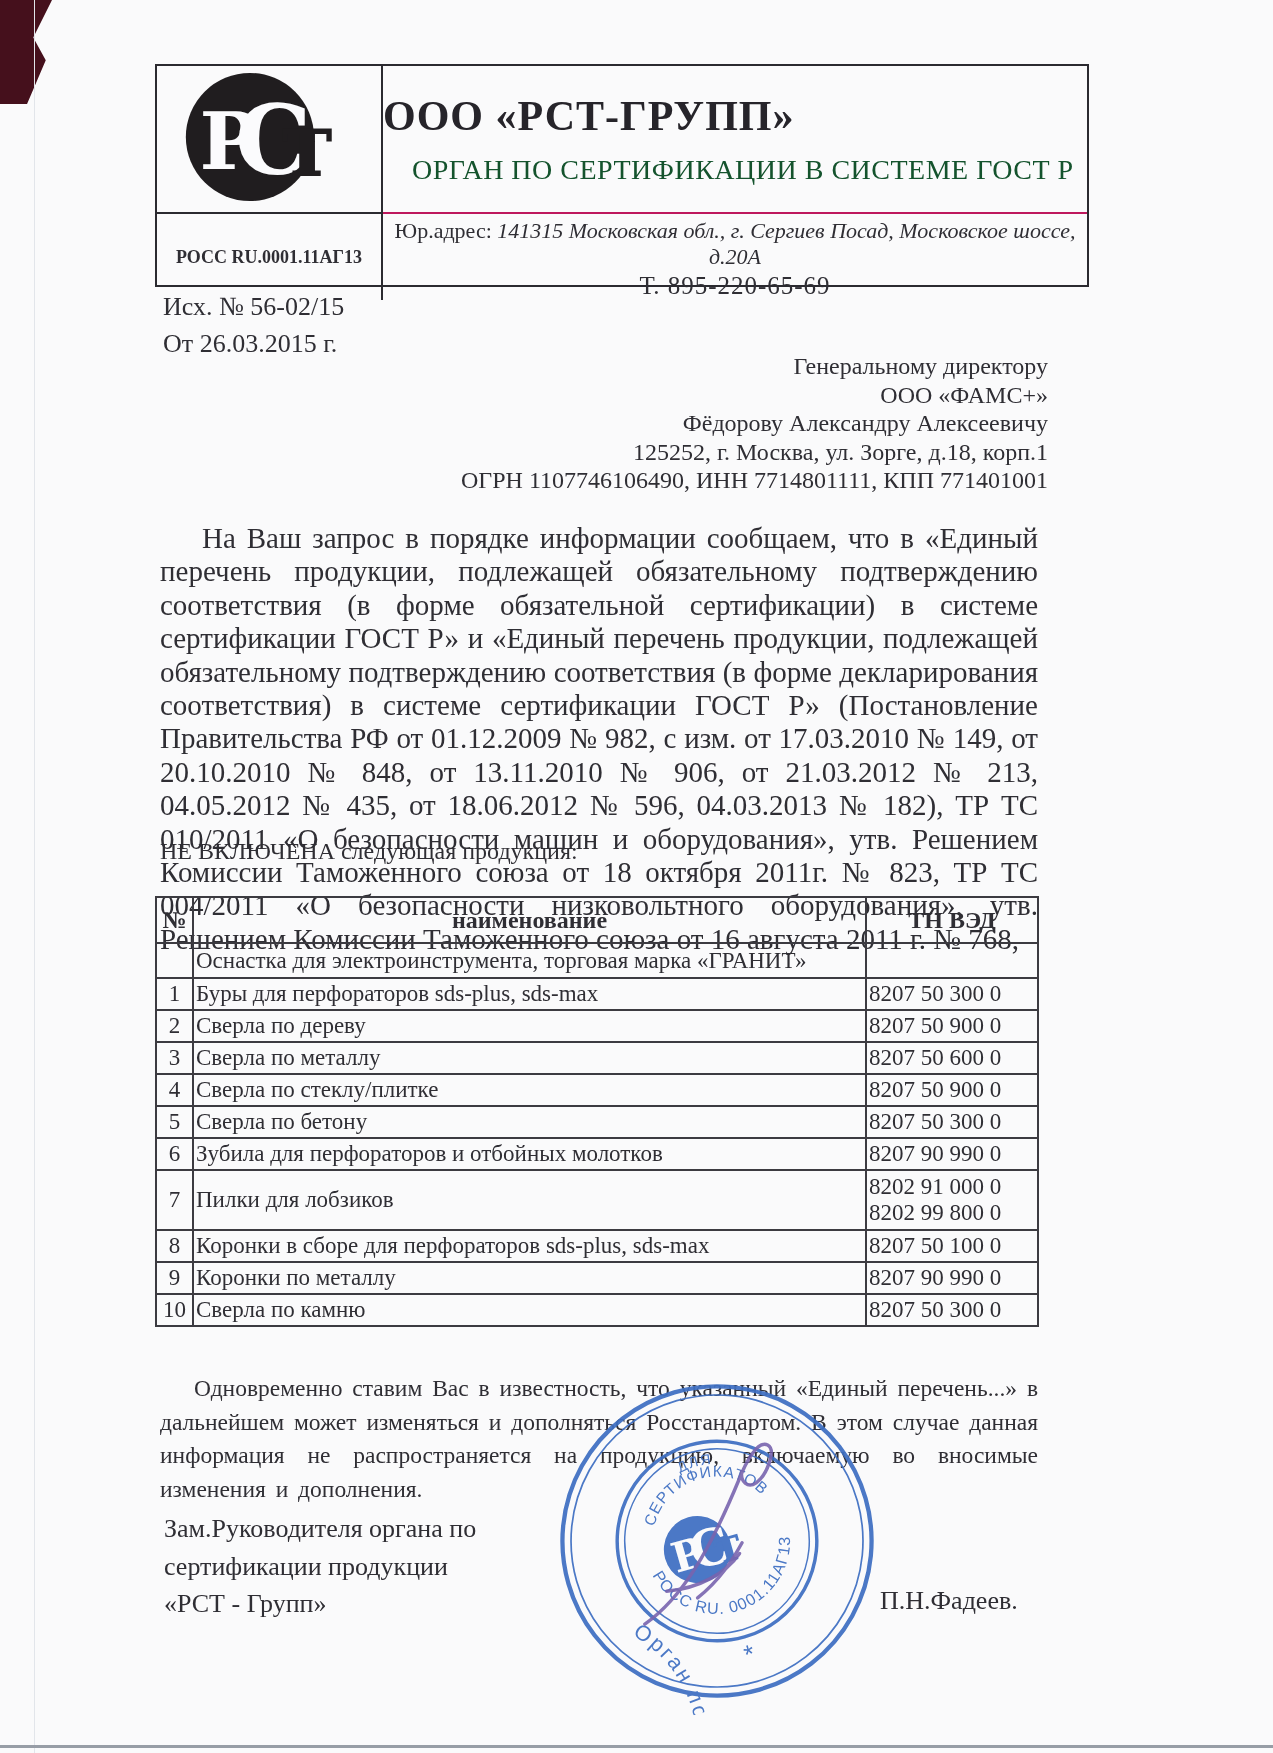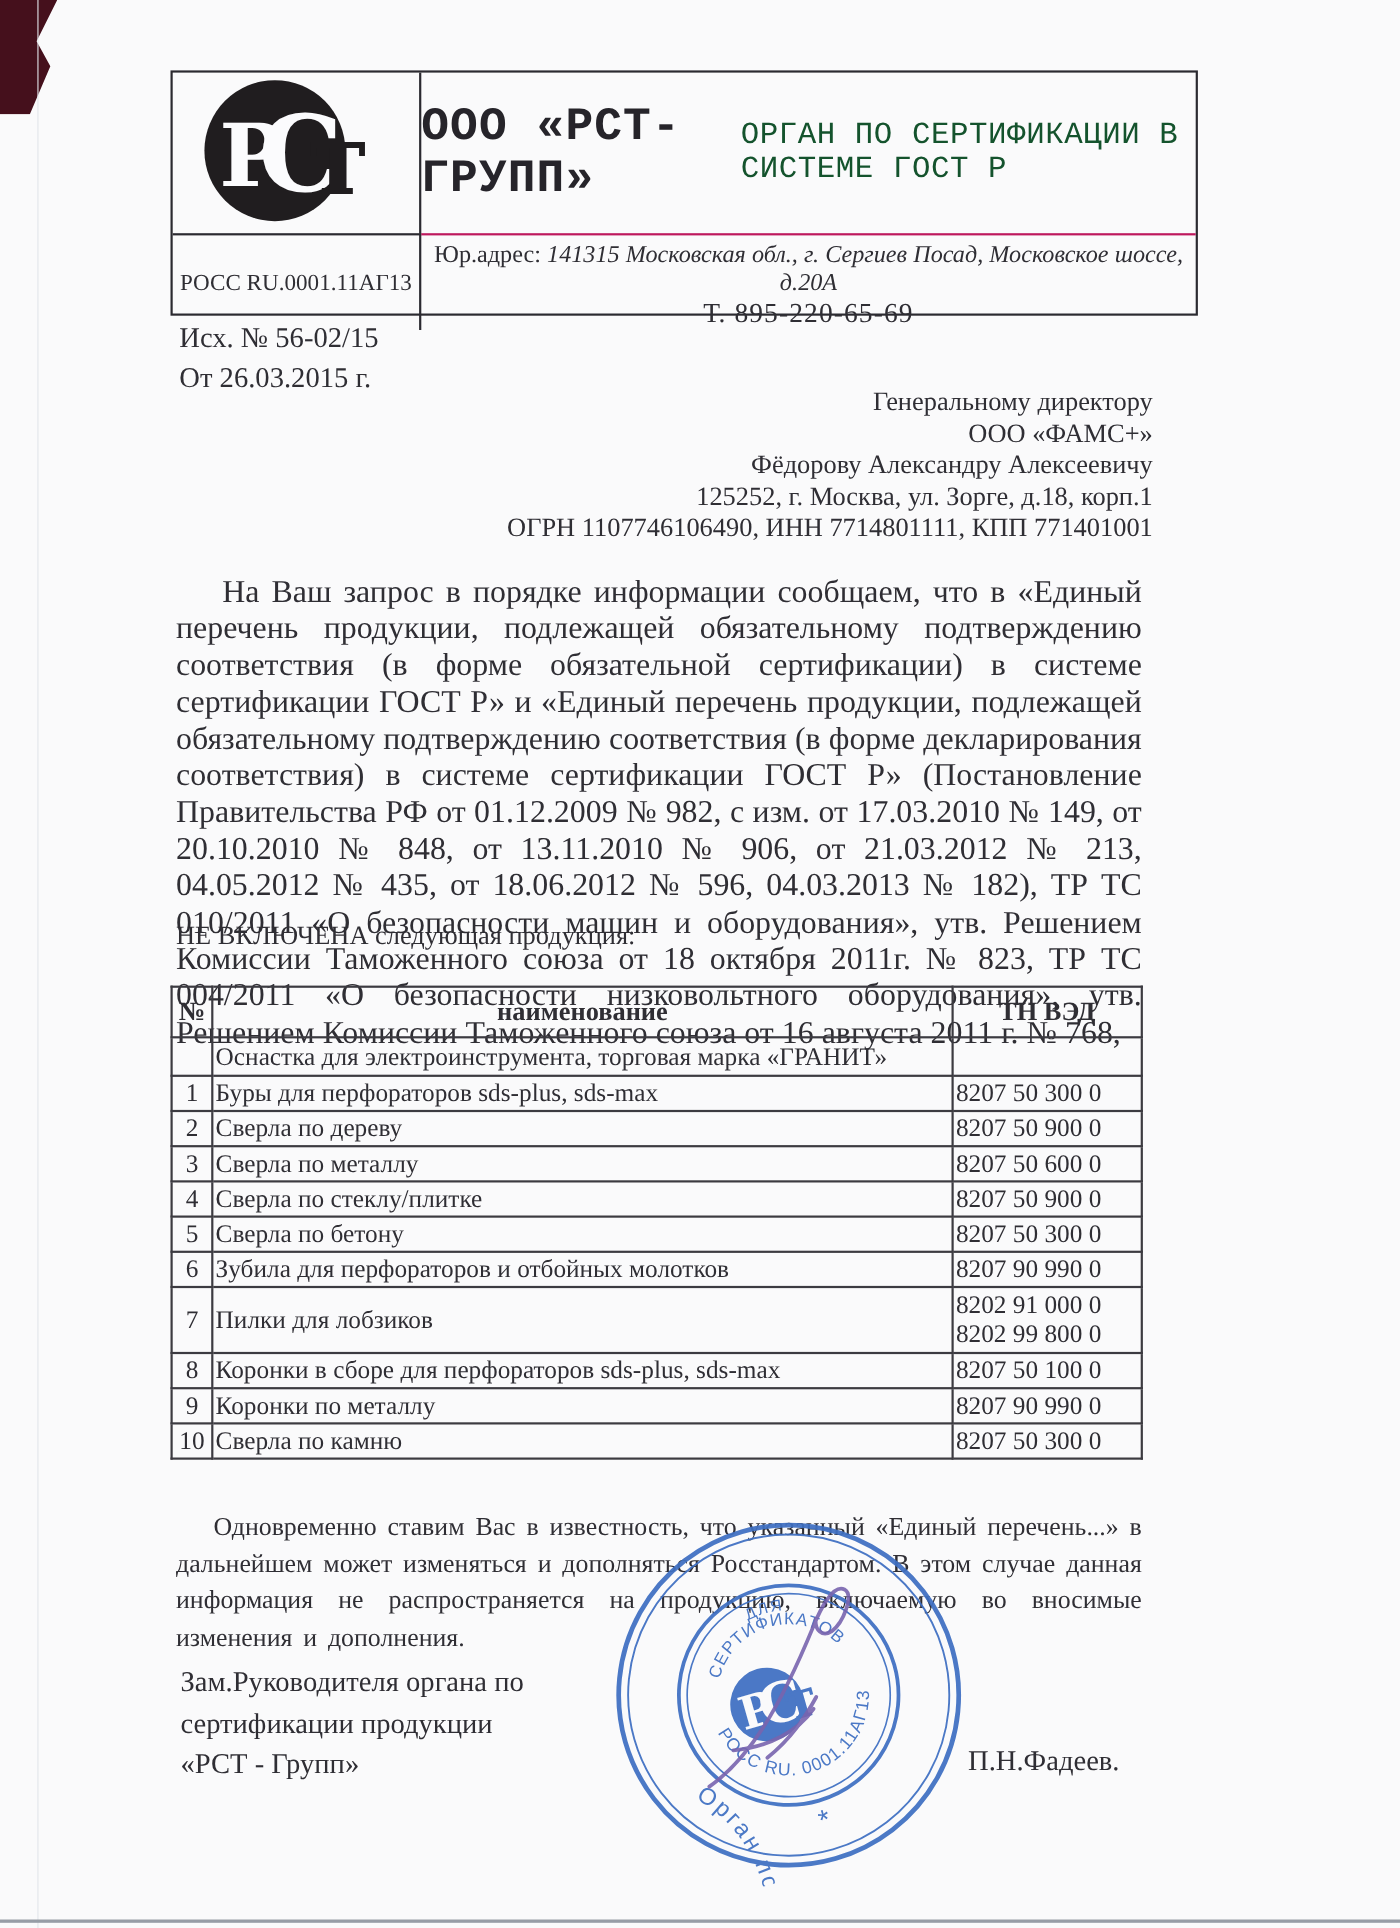--- a/index.html
+++ b/index.html
@@ -12,25 +12,25 @@
   
   .corner-artifact{position:absolute;left:0;top:0;width:52px;height:104px;background:#45101c;
     clip-path:polygon(0 0,100% 0,64% 36%,88% 58%,52% 100%,0 100%);}
   .left-crease{position:absolute;left:34px;top:0;width:1px;height:100%;background:#e2e5ea;}
   .bottom-edge{position:absolute;left:0;top:1745px;width:100%;height:3px;background:#979da6;}
 
   
   .header-box{position:absolute;left:155px;top:64px;width:930px;height:219px;
     border:2px solid #2b2a30;display:grid;grid-template-columns:226px 1fr;grid-template-rows:146px 1fr;}
   .logo-cell{border-right:2px solid #2b2a30;display:flex;align-items:center;justify-content:center;}
-  .title-cell{display:flex;align-items:center;justify-content:center;gap:14px;font-family:Liberation Mono, monospace;}
+  .title-cell{display:flex;flex-direction:column;align-items:flex-start;justify-content:center;gap:14px;}
   .company-name{font-size:42px;font-weight:bold;letter-spacing:1px;color:#26242a;}
   .org-subtitle{font-size:28px;letter-spacing:.5px;color:#14532d;margin-left:29px;}
   .registry-cell{border-right:2px solid #2b2a30;border-top:2px solid #2b2a30;
-    display:flex;align-items:center;justify-content:center;font-weight:normal;font-size:21px;}
+    display:flex;align-items:center;justify-content:center;font-weight:bold;font-size:18px;}
   .address-cell{border-top:2px solid #be185d;text-align:center;padding-top:4px;}
   .address-line{font-size:22px;}
   .address-line .addr-val{font-style:italic;}
   .phone-line{font-size:25px;margin-top:2px;letter-spacing:1px;}
 
   .meta-block{position:absolute;left:163px;top:288px;font-size:26px;line-height:37px;}
 
   .recipient-block{position:absolute;left:440px;top:352px;width:608px;text-align:right;
     font-size:24px;line-height:28.6px;}
 

